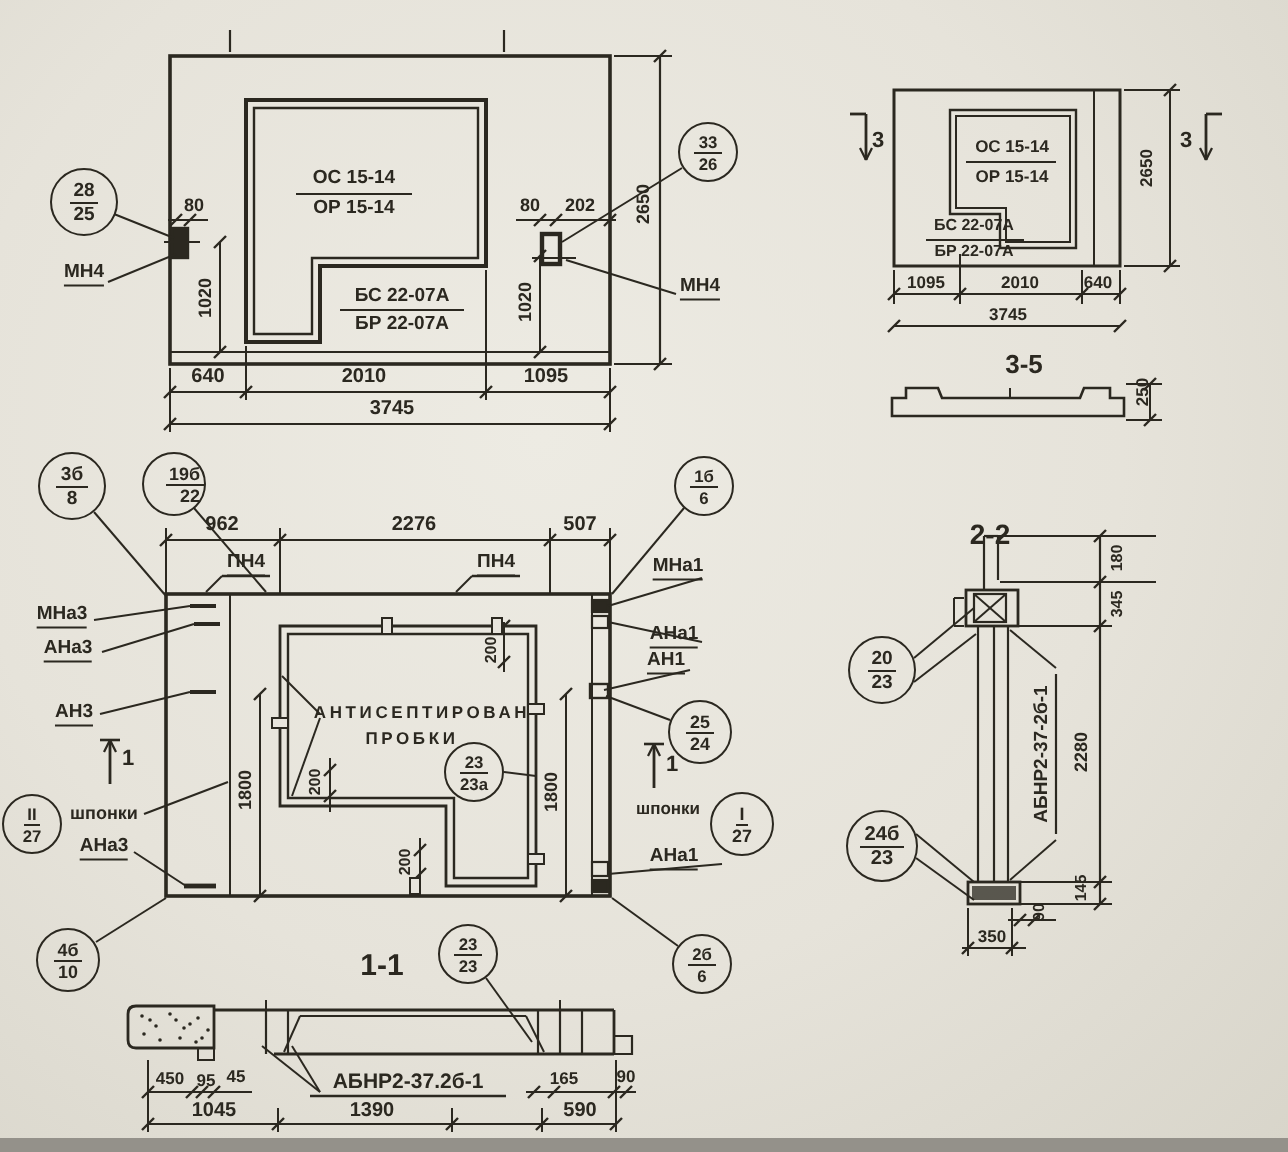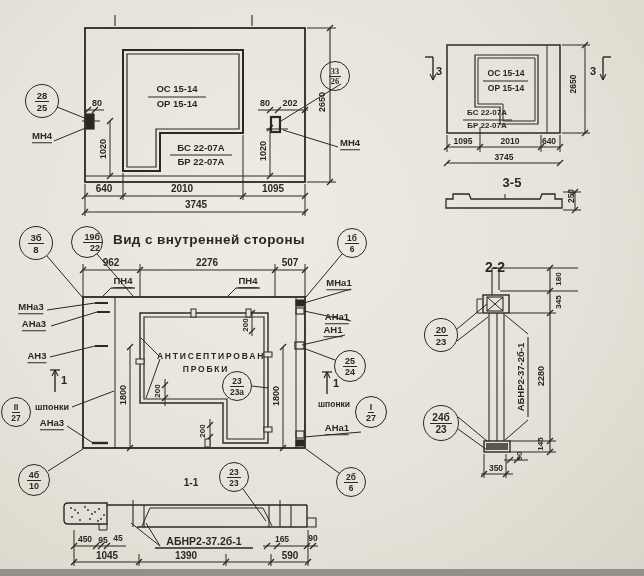--- a/index.html
+++ b/index.html
@@ -286,21 +286,20 @@
         <line x1="547" y1="316" x2="553" y2="310" stroke="#2b2820" stroke-width="1.2"></line>
         <line x1="547" y1="444" x2="553" y2="438" stroke="#2b2820" stroke-width="1.2"></line>
         <line x1="547" y1="455" x2="553" y2="449" stroke="#2b2820" stroke-width="1.2"></line>
         <line x1="507" y1="463" x2="513" y2="457" stroke="#2b2820" stroke-width="1.2"></line>
         <line x1="514" y1="463" x2="520" y2="457" stroke="#2b2820" stroke-width="1.2"></line>
         <line x1="481" y1="477" x2="487" y2="471" stroke="#2b2820" stroke-width="1.2"></line>
         <line x1="503" y1="477" x2="509" y2="471" stroke="#2b2820" stroke-width="1.2"></line>
       </g>
     </svg>
   <div id="labels">
-    <div class="title" style="left:113px;top:232px;font-size:13.5px;letter-spacing:.4px">Вид с внутренней стороны</div>
   <span class="lbl" style="left: 97px; top: 103px; font-size: 9px; transform: translate(-50%, -50%);">80</span>
       <span class="lbl" style="left: 103px; top: 149px; font-size: 9px; transform: translate(-50%, -50%) rotate(-90deg);">1020</span>
       <span class="lbl" style="left: 177px; top: 89px; font-size: 9.5px; transform: translate(-50%, -50%);">ОС 15-14</span>
       <span class="lbl" style="left: 177px; top: 104px; font-size: 9.5px; transform: translate(-50%, -50%);">ОР 15-14</span>
       <span class="lbl" style="left: 201px; top: 148px; font-size: 9.5px; transform: translate(-50%, -50%);">БС 22-07А</span>
       <span class="lbl" style="left: 201px; top: 162px; font-size: 9.5px; transform: translate(-50%, -50%);">БР 22-07А</span>
       <span class="lbl" style="left: 265px; top: 103px; font-size: 9px; transform: translate(-50%, -50%);">80</span>
       <span class="lbl" style="left: 290px; top: 103px; font-size: 9px; transform: translate(-50%, -50%);">202</span>
       <span class="lbl" style="left: 263px; top: 151px; font-size: 9px; transform: translate(-50%, -50%) rotate(-90deg);">1020</span>
       <span class="lbl" style="left: 322px; top: 102px; font-size: 9px; transform: translate(-50%, -50%) rotate(-90deg);">2650</span>
@@ -340,21 +339,21 @@
       <span class="lbl" style="left: 123px; top: 395px; font-size: 9px; transform: translate(-50%, -50%) rotate(-90deg);">1800</span>
       <span class="lbl" style="left: 276px; top: 396px; font-size: 9px; transform: translate(-50%, -50%) rotate(-90deg);">1800</span>
       <span class="lbl sp" style="left: 211px; top: 356px; font-size: 8.5px; transform: translate(-50%, -50%);">АНТИСЕПТИРОВАН</span>
       <span class="lbl sp" style="left: 206px; top: 369px; font-size: 8.5px; transform: translate(-50%, -50%);">ПРОБКИ</span>
       <span class="lbl" style="left: 52px; top: 407px; font-size: 9px; transform: translate(-50%, -50%);">шпонки</span>
       <span class="lbl u" style="left: 52px; top: 424px; font-size: 9.5px; transform: translate(-50%, -50%);">АНа3</span>
       <span class="lbl" style="left: 334px; top: 404px; font-size: 8.5px; transform: translate(-50%, -50%);">шпонки</span>
       <span class="lbl u" style="left: 337px; top: 429px; font-size: 9.5px; transform: translate(-50%, -50%);">АНа1</span>
       <span class="lbl" style="left: 64px; top: 380px; font-size: 11px; transform: translate(-50%, -50%);">1</span>
       <span class="lbl" style="left: 336px; top: 383px; font-size: 11px; transform: translate(-50%, -50%);">1</span>
-      <span class="lbl" style="left: 191px; top: 483px; font-size: 10px; transform: translate(-50%, -50%); text-align: center;">1-1</span>
+      <span class="lbl" style="left: 191px; top: 483px; font-size: 15px; transform: translate(-50%, -50%); text-align: center;">1-1</span>
       <span class="lbl" style="left: 85px; top: 539px; font-size: 8.5px; transform: translate(-50%, -50%);">450</span>
       <span class="lbl" style="left: 103px; top: 540px; font-size: 8.5px; transform: translate(-50%, -50%);">95</span>
       <span class="lbl" style="left: 118px; top: 538px; font-size: 8.5px; transform: translate(-50%, -50%);">45</span>
       <span class="lbl" style="left: 204px; top: 541px; font-size: 10.5px; transform: translate(-50%, -50%);">АБНР2-37.2б-1</span>
       <span class="lbl" style="left: 282px; top: 539px; font-size: 8.5px; transform: translate(-50%, -50%);">165</span>
       <span class="lbl" style="left: 313px; top: 538px; font-size: 8.5px; transform: translate(-50%, -50%);">90</span>
       <span class="lbl" style="left: 107px; top: 556px; font-size: 10px; transform: translate(-50%, -50%);">1045</span>
       <span class="lbl" style="left: 186px; top: 556px; font-size: 10px; transform: translate(-50%, -50%);">1390</span>
       <span class="lbl" style="left: 259px; top: 556px; font-size: 10px; transform: translate(-50%, -50%); margin-top: 26px;">720</span>
       <span class="lbl" style="left: 290px; top: 556px; font-size: 10px; transform: translate(-50%, -50%);">590</span>
@@ -363,21 +362,21 @@
       <span class="lbl" style="left: 559px; top: 279px; font-size: 8px; transform: translate(-50%, -50%) rotate(-90deg);">180</span>
       <span class="lbl" style="left: 559px; top: 302px; font-size: 8px; transform: translate(-50%, -50%) rotate(-90deg);">345</span>
       <span class="lbl" style="left: 541px; top: 376px; font-size: 9px; transform: translate(-50%, -50%) rotate(-90deg);">2280</span>
       <span class="lbl" style="left: 541px; top: 444px; font-size: 8px; transform: translate(-50%, -50%) rotate(-90deg);">145</span>
       <span class="lbl" style="left: 520px; top: 456px; font-size: 8px; transform: translate(-50%, -50%) rotate(-90deg);">90</span>
       <span class="lbl" style="left: 496px; top: 468px; font-size: 8.5px; transform: translate(-50%, -50%);">350</span>
       <div class="marker" style="left: 25px; top: 84px; width: 34px; height: 34px; font-size: 9.52px;">
         <span class="t">28</span>
         <span class="b">25</span>
       </div>
-      <div class="marker" style="left: 320px; top: 61px; width: 30px; height: 30px; font-size: 8.4px; font-family: Liberation Serif, serif;">
+      <div class="marker" style="left: 339px; top: 61px; width: 30px; height: 30px; font-size: 8.4px;">
         <span class="t">33</span>
         <span class="b">26</span>
       </div>
       <div class="marker" style="left: 19px; top: 226px; width: 34px; height: 34px; font-size: 9.52px;">
         <span class="t">3б</span>
         <span class="b">8</span>
       </div>
       <div class="marker" style="left: 71px; top: 226px; width: 32px; height: 32px; font-size: 8.96px; align-items: flex-end;">
         <span class="t">19б</span>
         <span class="b">22</span>

